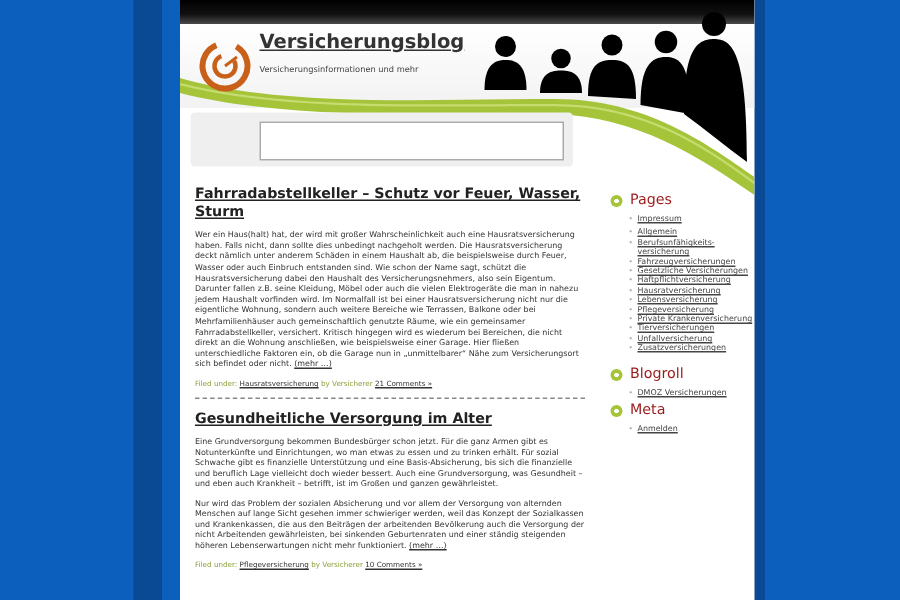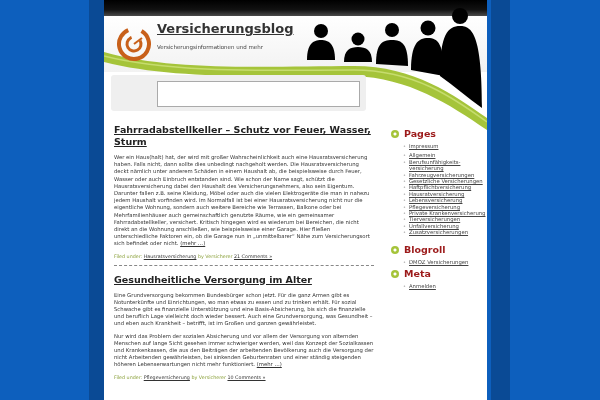--- a/index.html
+++ b/index.html
@@ -5,21 +5,21 @@
   * { box-sizing: border-box; margin: 0; padding: 0; }
   html, body { width: 600px; height: 400px; overflow: hidden; }
   body {
     background: #0d5fbd;
     font-family: "DejaVu Sans", sans-serif;
     position: relative;
   }
   .shadow-l { position: absolute; left: 89px; top: 0; width: 19px; height: 400px; background: #0a4a95; }
   .shadow-r { position: absolute; left: 491px; top: 0; width: 19px; height: 400px; background: #0a4a95; }
   .page {
-    position: absolute; left: 104px; top: 0; width: 383px; height: 400px;
+    position: absolute; left: 120px; top: 0; width: 383px; height: 400px;
     background: #fff; overflow: hidden;
   }
   .topbar {
     position: absolute; left: 0; top: 0; width: 383px; height: 16px;
     background: linear-gradient(#000 0%, #111 60%, #4a4a4a 100%);
   }
   .header {
     position: absolute; left: 0; top: 16px; width: 383px; height: 56px;
     background: linear-gradient(#fff, #f2f2f2);
   }
@@ -50,21 +50,21 @@
     margin-top: 6px; font-size: 5.3px; line-height: 7.2px; color: #333;
   }
   .post-body p + p { margin-top: 5px; }
   .more { color: #333; text-decoration: underline; }
   .postmeta { margin-top: 6px; font-size: 4.8px; color: #8aa03a; }
   .postmeta a { color: #333; text-decoration: underline; }
   .sep { border-top: 1px dashed #888; margin: 6px 0 8px 0; }
   .post2 { margin-top: 2px; }
   .sidebar { position: absolute; left: 287px; top: 128px; width: 96px; }
   .widget-title {
-    display: flex; align-items: center; font-size: 9.5px; font-weight: bold; color: #9c1a1a;
+    display: flex; align-items: center; font-size: 9.5px; font-weight: normal; color: #9c1a1a;
     line-height: 12px;
   }
   .widget-icon {
     width: 8px; height: 8px; border-radius: 50%;
     background: radial-gradient(circle at 50% 50%, #fff 0 25%, #a5c43a 30% 100%);
     margin-right: 5px; flex-shrink: 0;
   }
   .widget ul { list-style: none; margin: 3px 0 0 12px; padding: 0; }
   .widget li {
     font-size: 5.3px; line-height: 6.4px; color: #444; padding-left: 6px; position: relative;

